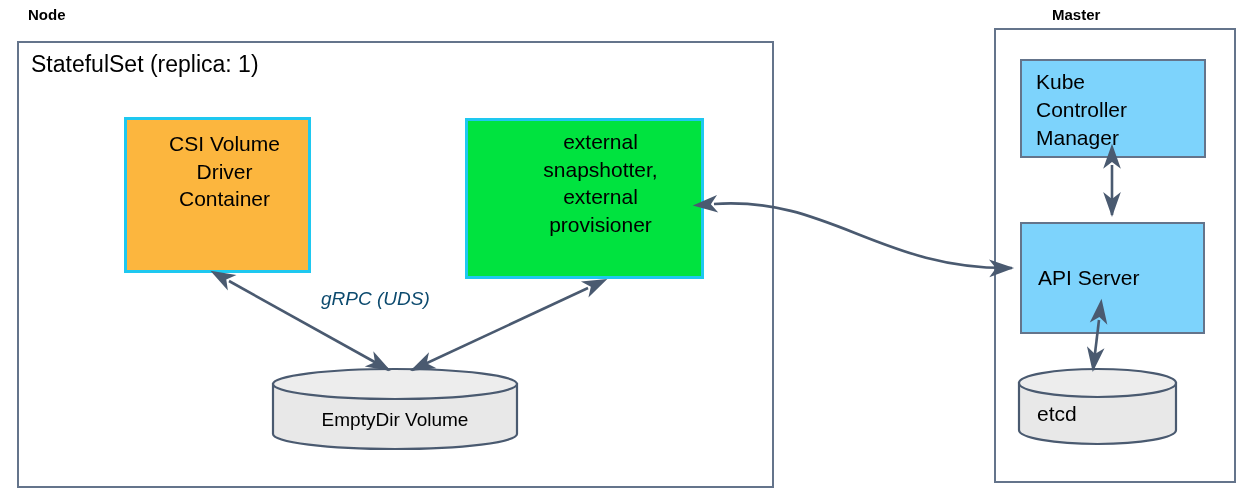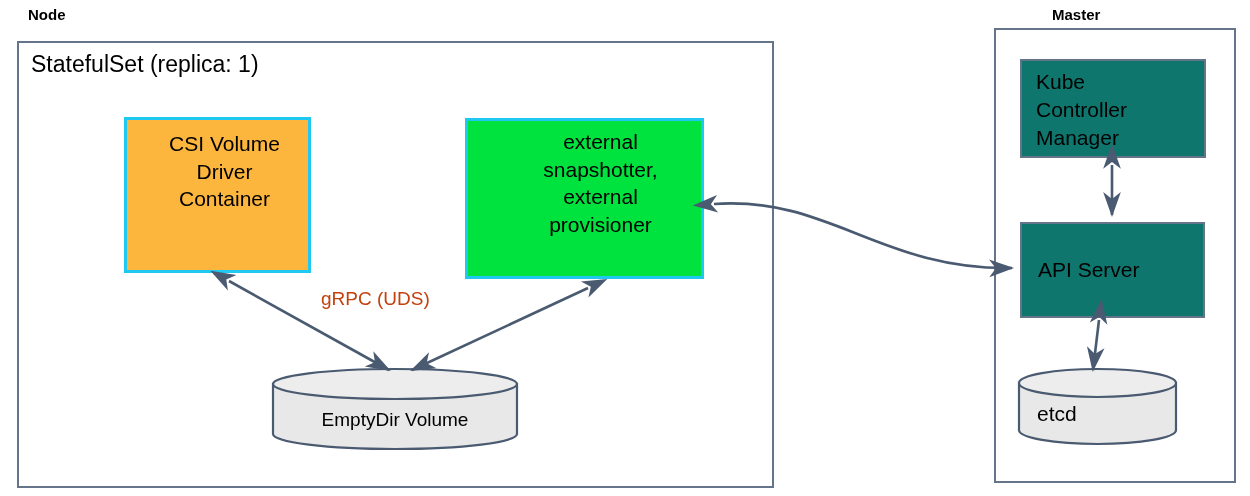--- a/index.html
+++ b/index.html
@@ -58,21 +58,21 @@
     color: #000000;
     text-align: center;
     overflow: hidden;
   }
   .node-box.orange { background: #fcb63e; }
   .node-box.green  { background: #00e33f; }
 
   .master-box {
     position: absolute;
     box-sizing: border-box;
-    background: #0f766e;
+    background: #7dd3fc;
     border: 2px solid #64748b;
     padding: 7px 0 0 14px;
     font-size: 21px;
     line-height: 1.33;
     color: #000000;
     text-align: left;
     overflow: hidden;
   }
   .master-box.centered {
     display: flex;
@@ -105,22 +105,23 @@
     top: 0;
     width: 1250px;
     height: 496px;
     pointer-events: none;
   }
 
   
   .edge-label {
     position: absolute;
     font-size: 19px;
-    color: #c2410c;
-    white-space: nowrap;
+    color: #0c4a6e;
+    white-space: nowrap;
+    font-style: italic;
   }
 </style>
 </head>
 <body>
 
 <div id="canvas">
 
   <div class="group-label" style="left:28px; top:7px;">Node</div>
 
   <div class="container-box" style="left:17px; top:41px; width:757px; height:447px;"></div>
@@ -153,21 +154,21 @@
   <div class="group-label" style="left:1052px; top:7px;">Master</div>
 
   <div class="container-box" style="left:994px; top:28px; width:242px; height:455px;"></div>
 
   <div class="master-box" style="left:1020px; top:59px; width:186px; height:99px;">
     <div>Kube</div>
     <div>Controller</div>
     <div>Manager</div>
   </div>
 
-  <div class="master-box centered" style="left:1020px; top:222px; width:185px; height:96px;text-align:right;">
+  <div class="master-box centered" style="left:1020px; top:222px; width:185px; height:112px;text-align:right;">
     <div>API Server</div>
   </div>
 
   <div class="cylinder" style="left:1018px; top:368px; width:159px; height:78px;">
     <svg width="159" height="78" viewBox="0 0 159 78" aria-hidden="true">
       <path d="M1,15 L1,62 A78.5,14 0 0 0 158,62 L158,15 Z" fill="#e8e8e8" stroke="#4a5a70" stroke-width="2.2"></path>
       <ellipse cx="79.5" cy="15" rx="78.5" ry="14" fill="#ededed" stroke="#4a5a70" stroke-width="2.2"></ellipse>
     </svg>
     <div class="cyl-label" style="top:34px; left:19px; right:auto; font-size:21px; text-align:left;">etcd</div>
   </div>

